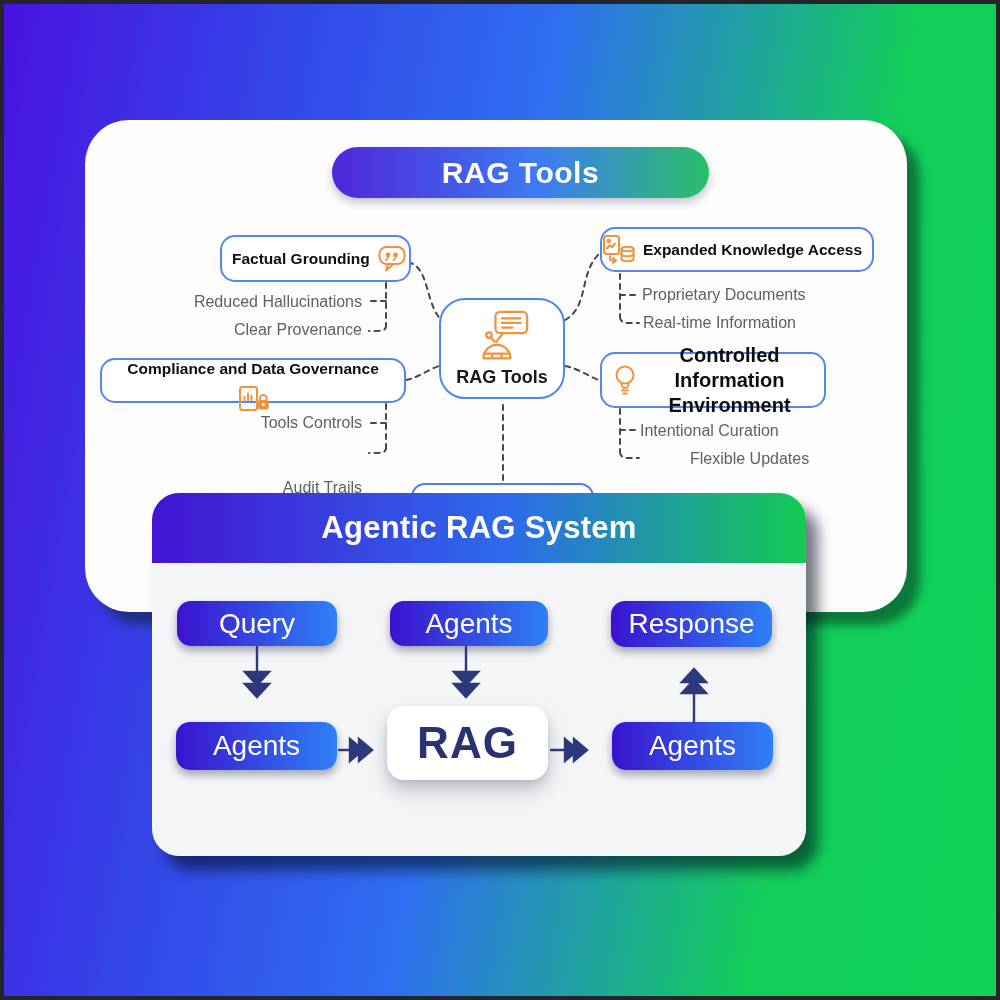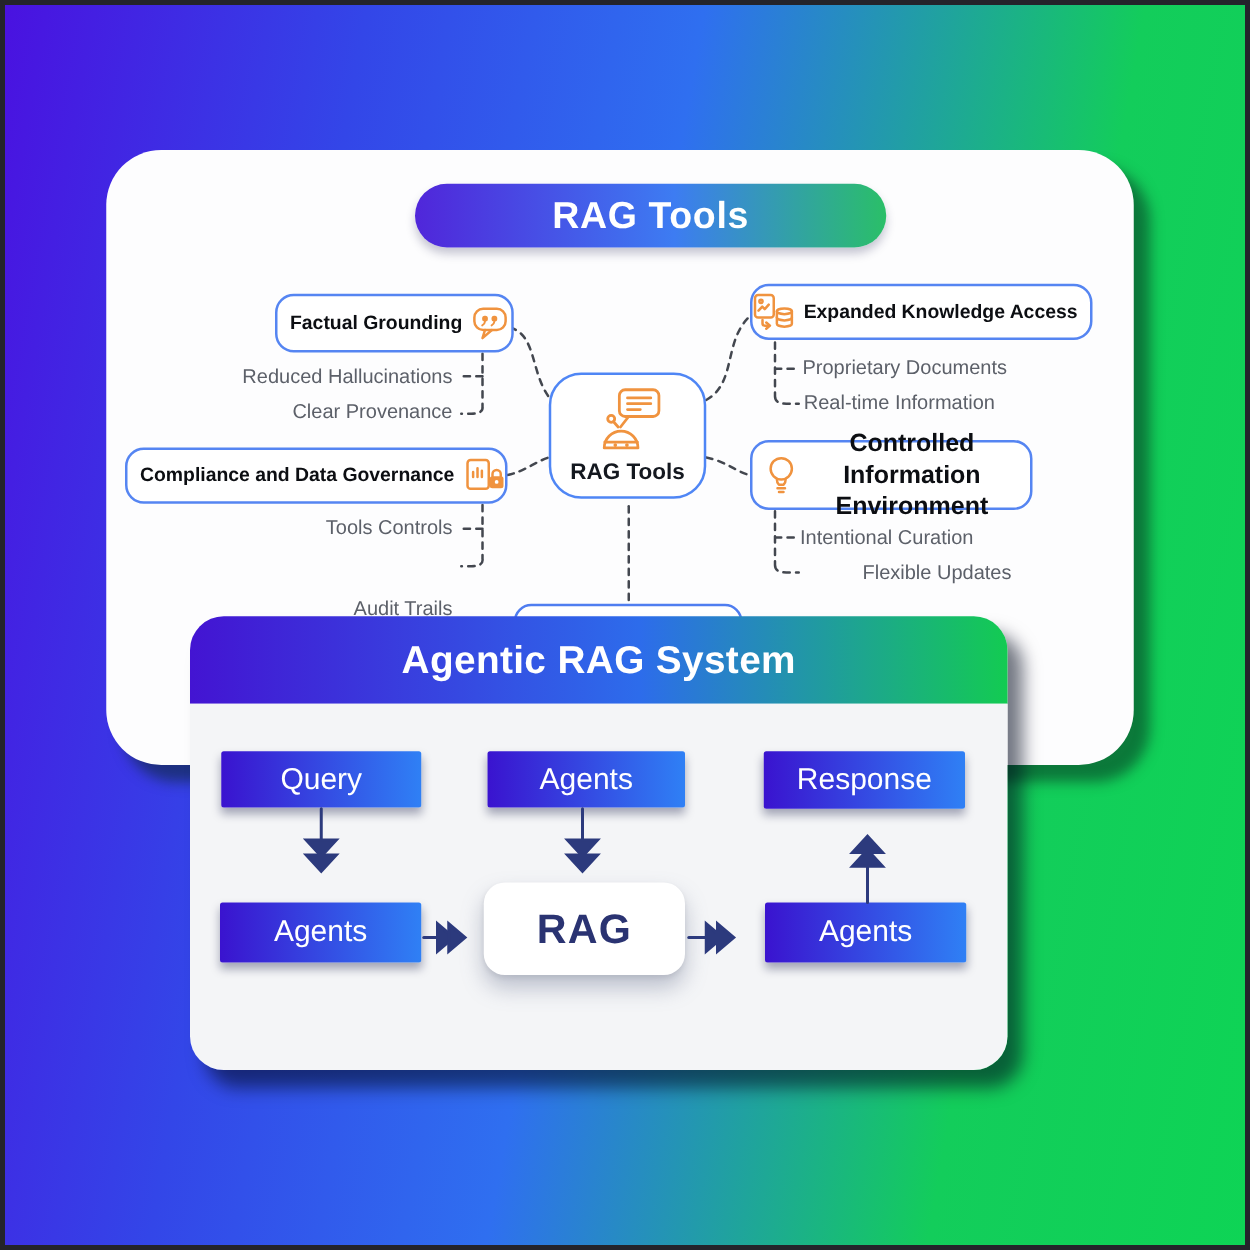--- a/index.html
+++ b/index.html
@@ -14,21 +14,21 @@
   .pill{position:absolute;left:332px;top:147px;width:377px;height:51px;border-radius:26px;
     background:linear-gradient(90deg,#5026da 0%,#3d7cf2 55%,#2abf68 100%);
     display:flex;align-items:center;justify-content:center;color:#fff;font-size:30px;font-weight:600;
     letter-spacing:.5px;z-index:2;box-shadow:0 5px 8px rgba(30,30,80,.25);}
 
   
   .fbox{position:absolute;background:#fff;border:2px solid #5585f2;border-radius:15px;
     display:flex;align-items:center;gap:7px;padding:0 10px;z-index:3;justify-content:flex-end;}
   .fbox .lbl{font-weight:700;color:#0c0e12;font-size:15.5px;white-space:nowrap;}
   .fbox.factual{left:220px;top:235px;width:191px;height:47px;justify-content:space-between;}
-  .fbox.compliance{left:100px;top:358px;width:306px;height:45px;justify-content:space-between;}
+  .fbox.compliance{left:100px;top:358px;width:306px;height:45px;justify-content:space-between;flex-direction:column;}
   .fbox.expanded{left:600px;top:227px;width:274px;height:45px;}
   .fbox.controlled{left:600px;top:352px;width:226px;height:56px;}
   .fbox.controlled .lbl{white-space:normal;text-align:center;line-height:1.25;font-size:20px;}
 
   
   .center-node{position:absolute;left:439px;top:298px;width:126px;height:101px;background:#fff;
     border:2px solid #4f86f5;border-radius:26px;display:flex;flex-direction:column;align-items:center;
     justify-content:center;gap:4px;z-index:3;}
   .center-node .lbl{font-weight:700;font-size:18px;color:#14181f;}
 
@@ -42,30 +42,30 @@
     border:2.5px solid #4f7df0;border-radius:14px 14px 0 0;z-index:2;}
 
   
   .card2{position:absolute;left:152px;top:493px;width:654px;height:363px;z-index:3;
     border-radius:27px;box-shadow:12px 14px 14px rgba(2,10,30,.55);}
   .card2 .hdr{height:70px;border-radius:27px 27px 0 0;display:flex;align-items:center;justify-content:center;
     background:linear-gradient(90deg,#4314d2 0%,#2d6ceb 55%,#13cb52 100%);
     color:#fff;font-size:31px;font-weight:700;letter-spacing:.3px;}
   .card2 .bdy{height:293px;background:#f4f5f7;border-radius:0 0 27px 27px;}
 
-  .btn{position:absolute;border-radius:2px;display:flex;align-items:center;justify-content:center;
-    background:linear-gradient(90deg,#3a13cf 0%,#2f80f5 100%);color:#fff;font-size:24px;
+  .btn{position:absolute;border-radius:14px;display:flex;align-items:center;justify-content:center;
+    background:linear-gradient(90deg,#3a13cf 0%,#2f80f5 100%);color:#fff;font-size:28px;
     box-shadow:0 5px 8px rgba(10,15,60,.35);z-index:4;}
   .btn.query{left:177px;top:601px;width:160px;height:45px;}
   .btn.agents-top{left:390px;top:601px;width:158px;height:45px;}
   .btn.response{left:611px;top:601px;width:161px;height:46px;}
   .btn.agents-left{left:176px;top:722px;width:161px;height:48px;}
   .btn.agents-right{left:612px;top:722px;width:161px;height:48px;}
   .ragbox{position:absolute;left:387px;top:706px;width:161px;height:74px;background:#fff;border-radius:17px;
-    display:flex;align-items:center;justify-content:center;color:#2a3372;font-weight:700;font-size:33px;
+    display:flex;align-items:center;justify-content:center;color:#2a3372;font-weight:700;font-size:44px;
     letter-spacing:1px;box-shadow:0 10px 18px rgba(100,110,140,.4),0 2px 4px rgba(0,0,0,.08);z-index:4;}
 
   svg.overlay{position:absolute;left:0;top:0;z-index:2;pointer-events:none;}
   svg.overlay.top{z-index:5;}
   .ic{flex:0 0 auto;}
 </style>
 </head>
 <body>
 
 <div class="stage">

